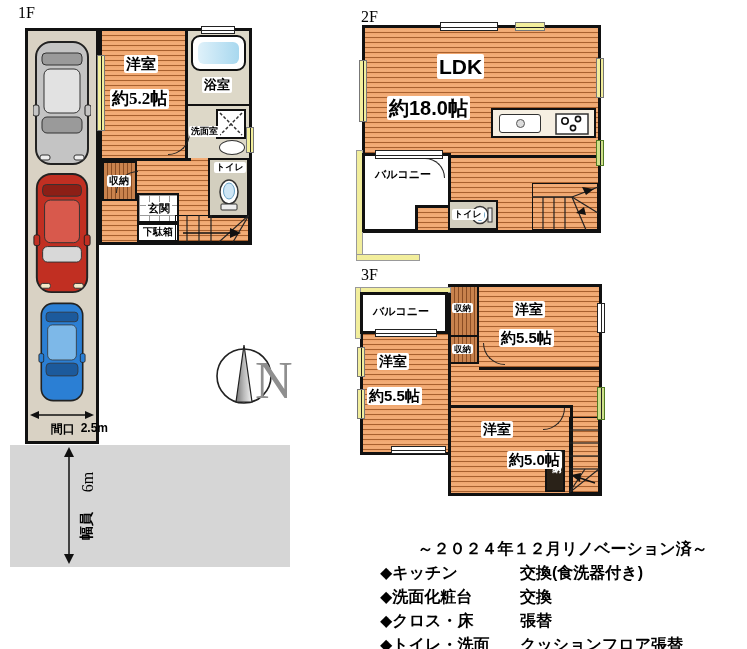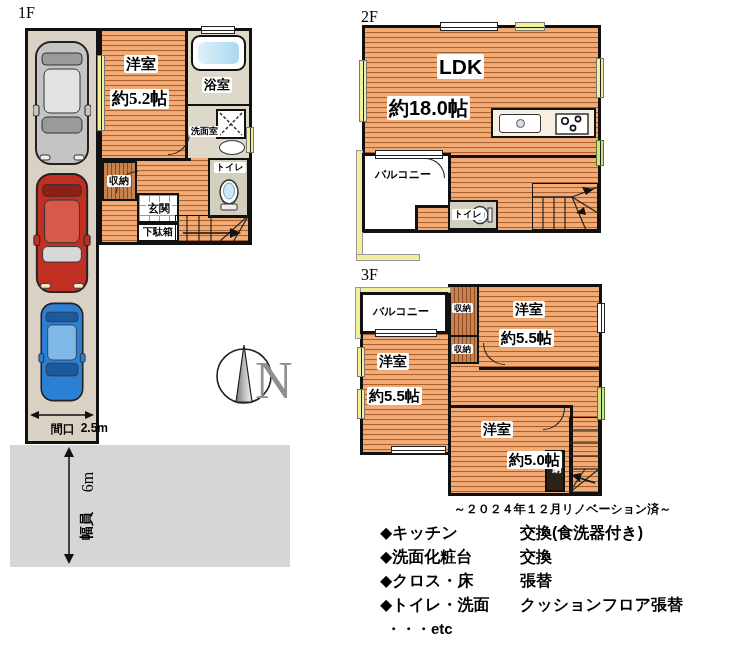--- a/index.html
+++ b/index.html
@@ -276,21 +276,21 @@
     </div>
     <div class="lbl" style="left:14px;top:58px;font-size:14px;">洋室</div>
     <div class="lbl" style="left:4px;top:92px;font-size:15px;">約5.5帖</div>
 
     <div class="ywin winv" style="left:-6px;top:52px;width:8px;height:30px;"></div>
     <div class="ywin winv" style="left:-6px;top:94px;width:8px;height:30px;"></div>
     <div class="win winh" style="left:28px;top:151px;width:55px;height:8px;"></div>
   </div>
 
   <div class="abs" style="left:380px;top:497px;width:365px;">
-    <div style="text-align:center;font-size:12px;font-weight:bold;line-height:24px;">～２０２４年１２月リノベーション済～</div>
+    <div style="text-align:center;font-size:16px;font-weight:bold;line-height:24px;margin-top:40px;">～２０２４年１２月リノベーション済～</div>
     <div class="ren-row">
       <span class="ren-name"><span>◆</span><span>キッチン</span></span>
       <span>交換(食洗器付き)</span>
     </div>
     <div class="ren-row">
       <span class="ren-name"><span>◆</span><span>洗面化粧台</span></span>
       <span>交換</span>
     </div>
     <div class="ren-row">
       <span class="ren-name"><span>◆</span><span>クロス・床</span></span>

